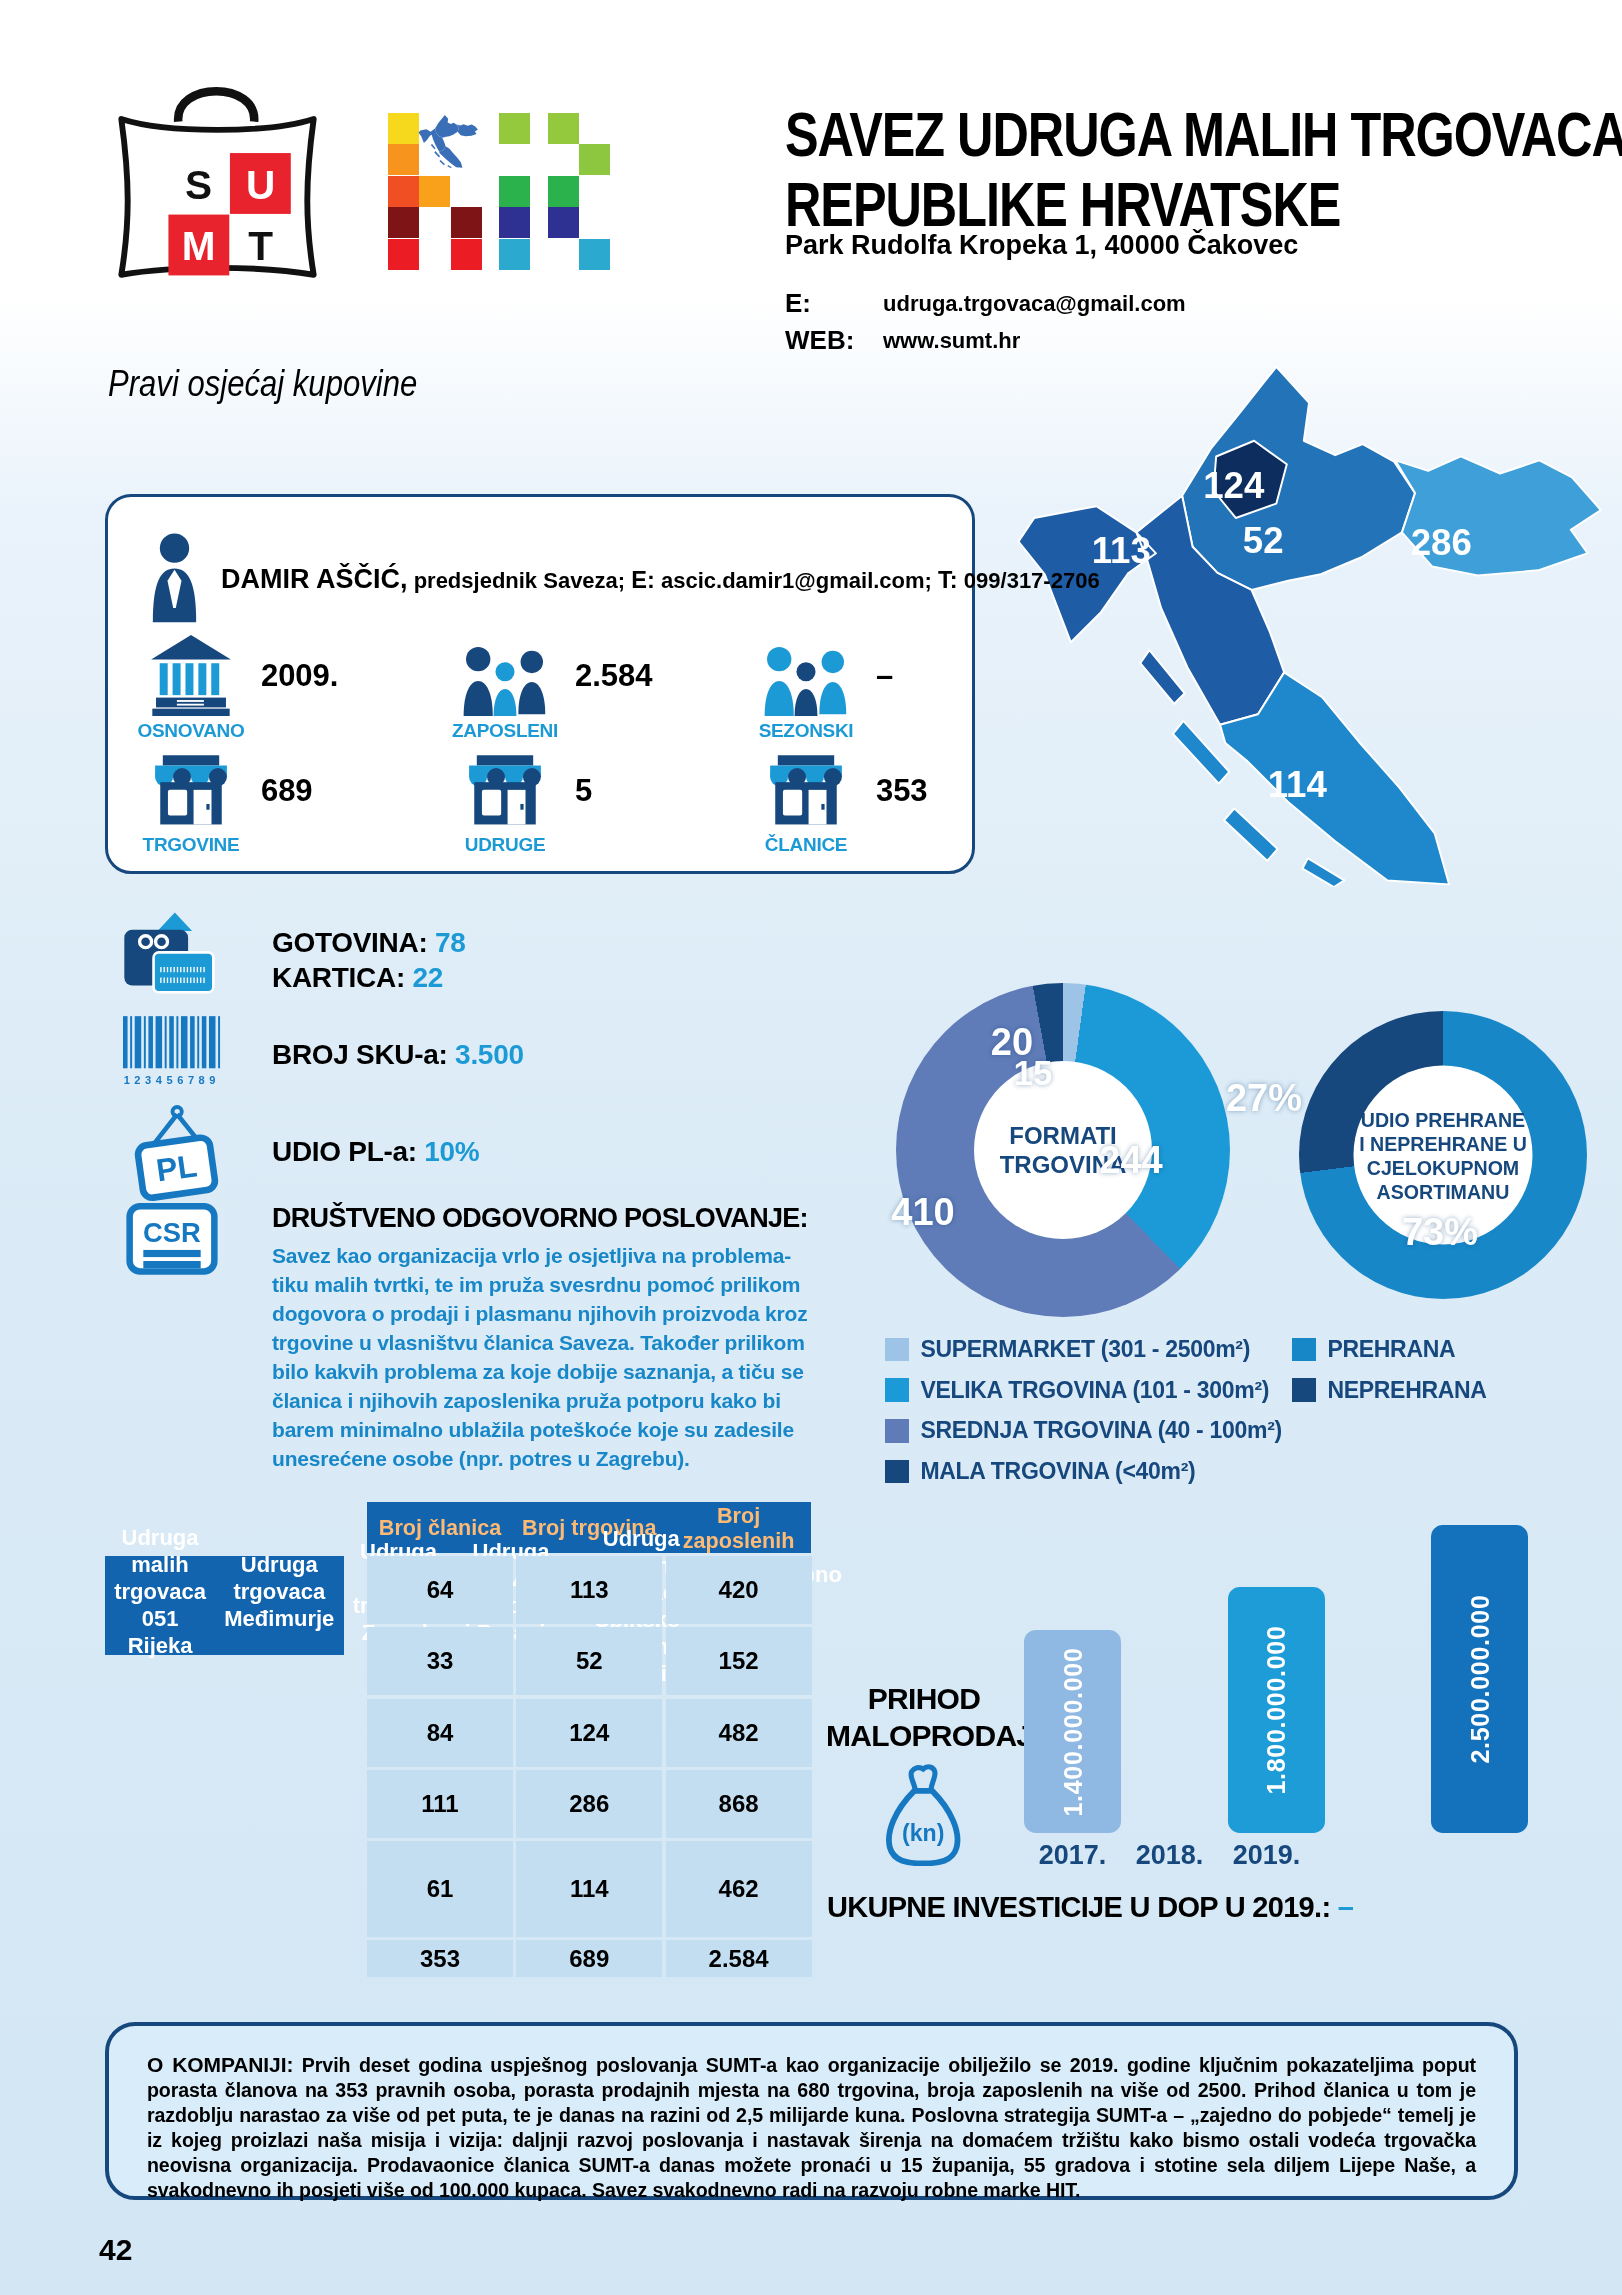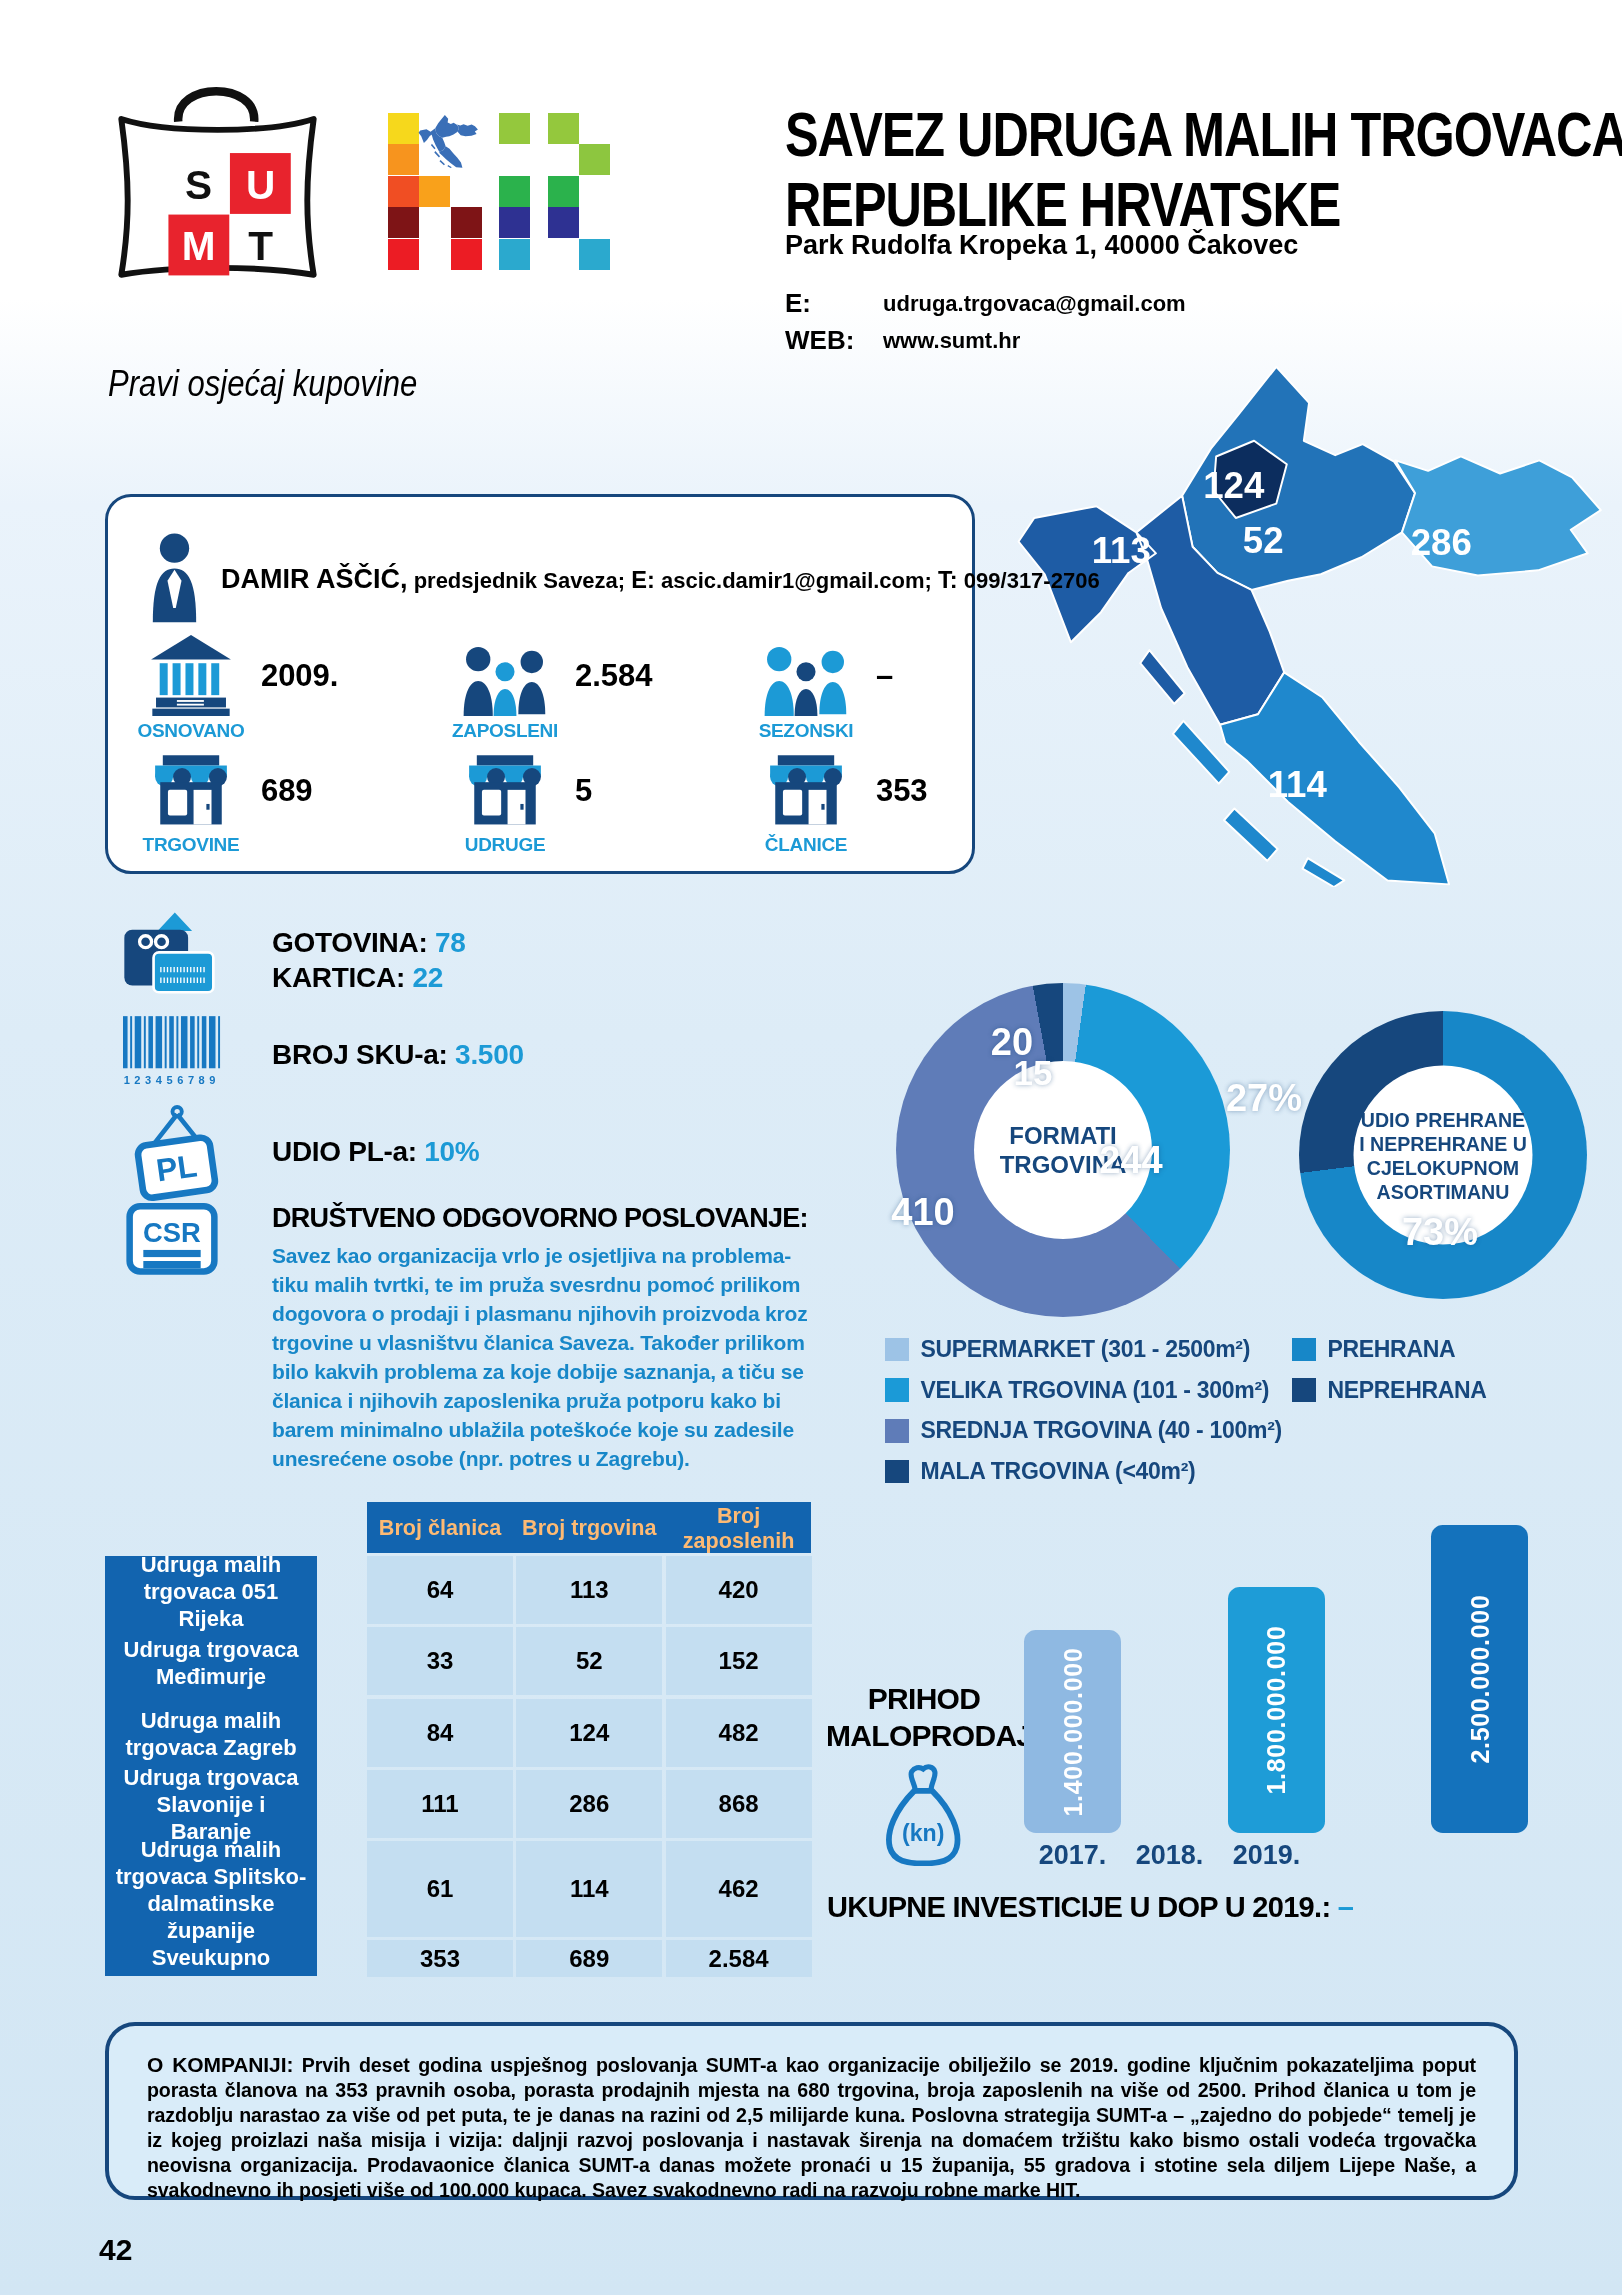--- a/index.html
+++ b/index.html
@@ -48,21 +48,21 @@
   .legend{display:flex;flex-direction:column;gap:13.7px;}
   .lrow{display:flex;align-items:center;gap:11.8px;}
   .sw{width:23.6px;height:23.6px;flex:none;}
   .ltext{font-size:23px;font-weight:bold;color:#16477D;letter-spacing:-0.3px;white-space:nowrap;}
 
   
   .tbl{left:105px;top:1502px;width:707px;}
   .thead{position:absolute;left:262px;top:0;width:444px;height:51px;background:#1264AF;
          display:grid;grid-template-columns:146px 146px 146px;column-gap:3.3px;}
   .thcell{display:flex;align-items:center;justify-content:center;color:#fdba74;font-weight:bold;font-size:21.6px;text-align:center;line-height:25px;}
-  .lcol{position:absolute;left:0;top:54px;width:212px;background:#1264AF;display:flex;flex-direction:column;}
+  .lcol{position:absolute;left:0;top:54px;width:239px;background:#1264AF;display:flex;flex-direction:row;}
   .lcell{display:flex;align-items:center;justify-content:center;color:#fff;font-weight:bold;font-size:22px;line-height:27px;text-align:center;padding:0 9.2px;box-sizing:border-box;}
   .lcell:nth-child(1),.lcell:nth-child(2),.lcell:nth-child(3),.lcell:nth-child(4){height:71px;}
   .lcell:nth-child(5){height:99px;}
   .lcell:nth-child(6){height:37px;}
   .tbody{position:absolute;left:262px;top:54px;width:464px;}
   .trow{display:grid;grid-template-columns:146px 146px 146px;column-gap:3.3px;margin-bottom:3.3px;}
   .trow .dcell{background:#C4DEF1;display:flex;align-items:center;justify-content:center;font-weight:bold;font-size:24px;color:#000;}
   .trow.h1 .dcell{height:68px;} .trow.h2 .dcell{height:96px;} .trow.h3 .dcell{height:37px;}
 
   

